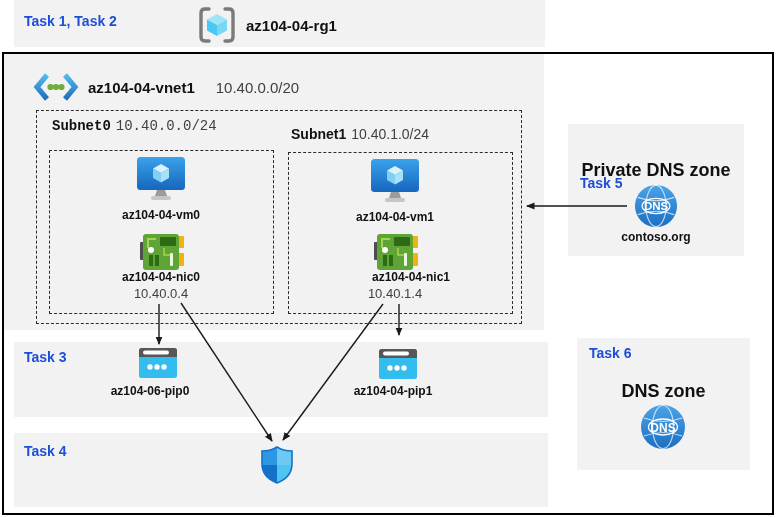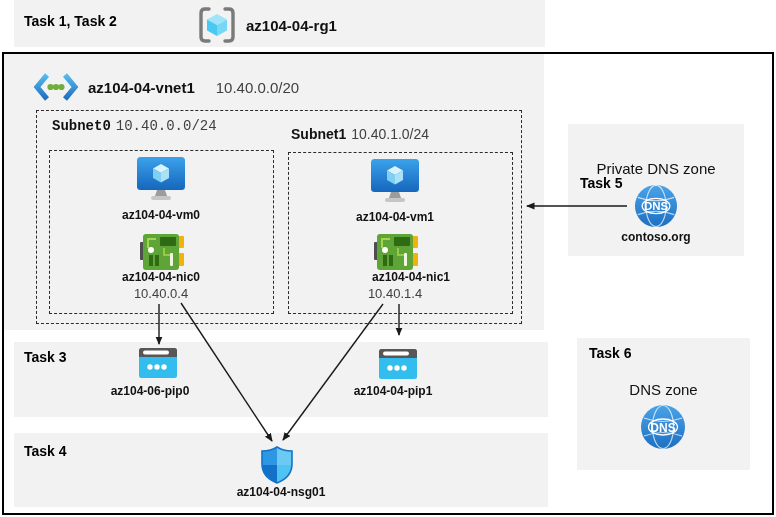--- a/index.html
+++ b/index.html
@@ -2,29 +2,29 @@
 <html><head>
 <meta charset="utf-8">
 <style>
   html,body{margin:0;padding:0;background:#fff;}
   .stage{position:relative;width:776px;height:517px;background:#fff;overflow:hidden;
          font-family:"Liberation Sans","DejaVu Sans",sans-serif;color:#111;}
   .abs{position:absolute;}
   .band{position:absolute;background:#f2f2f2;}
   .outer-box{position:absolute;left:2px;top:52px;width:768px;height:459px;border:2px solid #000;background:#fff;}
   .dashed{position:absolute;border:1px dashed #2b2b2b;background:transparent;}
-  .task-lbl{position:absolute;font-size:14px;font-weight:700;color:#000000;line-height:1.1;}
+  .task-lbl{position:absolute;font-size:14px;font-weight:700;color:#1d4ed8;line-height:1.1;}
   .res-lbl{position:absolute;font-size:12px;font-weight:700;color:#111;line-height:1.15;text-align:center;}
   .muted{color:#404040;font-weight:400;}
   .vnet-name{position:absolute;left:88px;top:79px;font-size:15px;font-weight:700;}
   .vnet-name .muted{font-size:15px;margin-left:21px;}
   .subnet-lbl{position:absolute;font-size:14px;font-weight:700;}
   .subnet-lbl .muted{font-size:14px;margin-left:5px;}
   .ip-lbl{position:absolute;font-size:13px;font-weight:400;color:#404040;text-align:center;line-height:1.1;}
-  .box-title{position:absolute;font-size:15px;font-weight:400;text-align:center;}
+  .box-title{position:absolute;font-size:18px;font-weight:700;text-align:center;}
   svg{display:block;}
   .arrows{position:absolute;left:0;top:0;z-index:6;pointer-events:none;}
 </style>
 </head>
 <body>
 
 <div class="stage">
 
   <div class="outer-box"></div>
 
@@ -179,21 +179,20 @@
       </defs>
       <g clip-path="url(#shieldClip)">
         <rect x="0" y="0" width="17" height="19" fill="#2e97e3"></rect>
         <rect x="17" y="0" width="17" height="19" fill="#6cc9f4"></rect>
         <rect x="0" y="19" width="17" height="19" fill="#1372c8"></rect>
         <rect x="17" y="19" width="17" height="19" fill="#4fc3f2"></rect>
       </g>
       <path d="M17,1 C21.5,4 26.8,5 32,5 V18 C32,27.8 25.2,33.8 17,37 C8.8,33.8 2,27.8 2,18 V5 C7.2,5 12.5,4 17,1 Z" fill="none" stroke="#1372c8" stroke-width="1.6"></path>
     </svg>
   </div>
-  <div class="res-lbl" style="left:206px;top:486px;width:150px;">az104-04-nsg01</div>
 
   <div class="band" style="left:568px;top:124px;width:176px;height:132px;"></div>
   <div class="task-lbl" style="left:580px;top:132px;margin-top:44px;">Task 5</div>
   <div class="box-title" style="left:568px;top:160px;width:176px;">Private DNS zone</div>
   <div class="abs" style="left:634px;top:184px;">
     <svg width="44" height="44" viewBox="0 0 46 46">
       <defs>
           <linearGradient id="dnsg" x1="0" y1="0" x2="0" y2="1">
         <stop offset="0" stop-color="#4aa3e8"></stop>
             <stop offset="1" stop-color="#1d6fc2"></stop>

